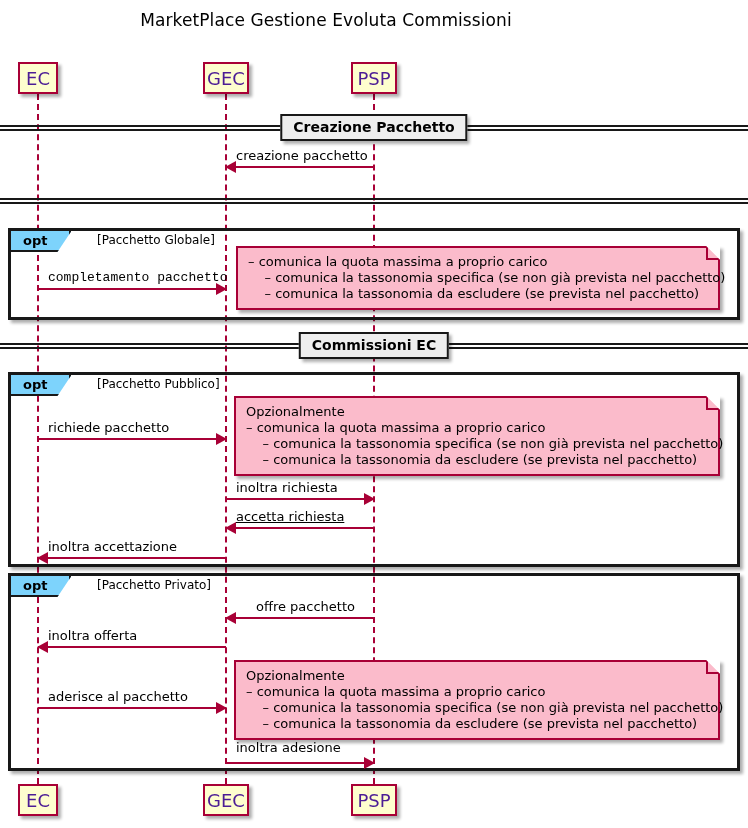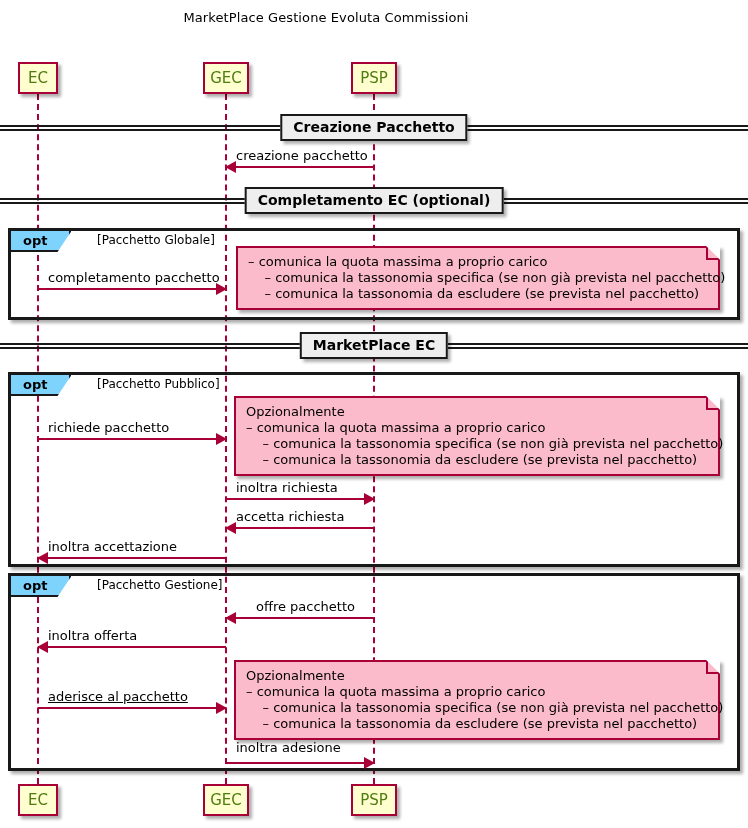--- a/index.html
+++ b/index.html
@@ -18,21 +18,21 @@
     width: 748px;
     height: 828px;
   }
 
   
   .diagram-title {
     position: absolute;
     left: 0; top: 10px;
     width: 652px;
     text-align: center;
-    font-size: 13px;
+    font-size: 17px;
     color: #000000;
     letter-spacing: .1px;
     white-space: nowrap;
   }
 
   
   .lifeline {
     position: absolute;
     top: 94px;
     width: 0;
@@ -42,22 +42,22 @@
 
   
   .participant {
     position: absolute;
     background: #FEFECE;
     border: 2px solid #A80036;
     box-shadow: 3px 3px 3px rgba(0,0,0,.32);
     display: flex;
     align-items: center;
     justify-content: center;
-    font-size: 15px;
-    color: #4d7c0f;
+    font-size: 18px;
+    color: #4c1d95;
     height: 32px;
     white-space: nowrap;
   }
 
   
   .divider {
     position: absolute;
     left: 0;
     width: 748px;
     height: 28px;
@@ -206,74 +206,73 @@
       <div class="frame" style="top: 228px; height: 92px;">
         <div class="frame-tab">opt</div>
         <div class="frame-cond">[Pacchetto Globale]</div>
       </div>
       <div class="frame" style="top: 372px; height: 195px;">
         <div class="frame-tab">opt</div>
         <div class="frame-cond">[Pacchetto Pubblico]</div>
       </div>
       <div class="frame" style="top: 573px; height: 198px;">
         <div class="frame-tab">opt</div>
-        <div class="frame-cond">[Pacchetto Gestione]</div>
+        <div class="frame-cond">[Pacchetto Privato]</div>
       </div>
     </div>
   <div id="dividers">
       <div class="divider" style="top: 114px;">
         <div class="rule"></div>
         <div class="label">Creazione Pacchetto</div>
       </div>
       <div class="divider" style="top: 187px;">
         <div class="rule"></div>
-        <div class="label">Completamento EC (optional)</div>
       </div>
       <div class="divider" style="top: 332px;">
         <div class="rule"></div>
-        <div class="label">MarketPlace EC</div>
+        <div class="label">Commissioni EC</div>
       </div>
     </div>
   <div id="messages">
       <div class="msg" style="left: 226px; width: 148px; top: 166px;">
         <div class="arrowhead left"></div>
       </div>
       <div class="msg-label" style="top: 148px; left: 236px;">creazione pacchetto</div>
       <div class="msg" style="left: 38px; width: 188px; top: 288px;">
         <div class="arrowhead right"></div>
       </div>
-      <div class="msg-label" style="top: 270px; left: 48px;">completamento pacchetto</div>
+      <div class="msg-label" style="top: 270px; left: 48px; font-family: Liberation Mono, monospace;">completamento pacchetto</div>
       <div class="msg" style="left: 38px; width: 188px; top: 438px;">
         <div class="arrowhead right"></div>
       </div>
       <div class="msg-label" style="top: 420px; left: 48px;">richiede pacchetto</div>
       <div class="msg" style="left: 226px; width: 148px; top: 498px;">
         <div class="arrowhead right"></div>
       </div>
       <div class="msg-label" style="top: 480px; left: 236px;">inoltra richiesta</div>
       <div class="msg" style="left: 226px; width: 148px; top: 527px;">
         <div class="arrowhead left"></div>
       </div>
-      <div class="msg-label" style="top: 509px; left: 236px;">accetta richiesta</div>
+      <div class="msg-label" style="top: 509px; left: 236px; text-decoration: underline;">accetta richiesta</div>
       <div class="msg" style="left: 38px; width: 188px; top: 557px;">
         <div class="arrowhead left"></div>
       </div>
       <div class="msg-label" style="top: 539px; left: 48px;">inoltra accettazione</div>
       <div class="msg" style="left: 226px; width: 148px; top: 617px;">
         <div class="arrowhead left"></div>
       </div>
       <div class="msg-label" style="top: 599px; left: 236px; margin-left: 20px;">offre pacchetto</div>
       <div class="msg" style="left: 38px; width: 188px; top: 646px;">
         <div class="arrowhead left"></div>
       </div>
       <div class="msg-label" style="top: 628px; left: 48px;">inoltra offerta</div>
       <div class="msg" style="left: 38px; width: 188px; top: 707px;">
         <div class="arrowhead right"></div>
       </div>
-      <div class="msg-label" style="top: 689px; left: 48px; text-decoration: underline;">aderisce al pacchetto</div>
+      <div class="msg-label" style="top: 689px; left: 48px;">aderisce al pacchetto</div>
       <div class="msg" style="left: 226px; width: 148px; top: 762px;">
         <div class="arrowhead right"></div>
       </div>
       <div class="msg-label" style="top: 740px; left: 236px;">inoltra adesione</div>
     </div>
   <div id="notes">
       <div class="note" style="left: 236px; top: 246px; width: 484px; min-height: 56px;"><div class="fold-tri"></div><div class="fold"></div><div class="note-text">– comunica la quota massima a proprio carico
     – comunica la tassonomia specifica (se non già prevista nel pacchetto)
     – comunica la tassonomia da escludere (se prevista nel pacchetto)</div></div>
       <div class="note" style="left: 234px; top: 396px; width: 486px; min-height: 74px;"><div class="fold-tri"></div><div class="fold"></div><div class="note-text">Opzionalmente

